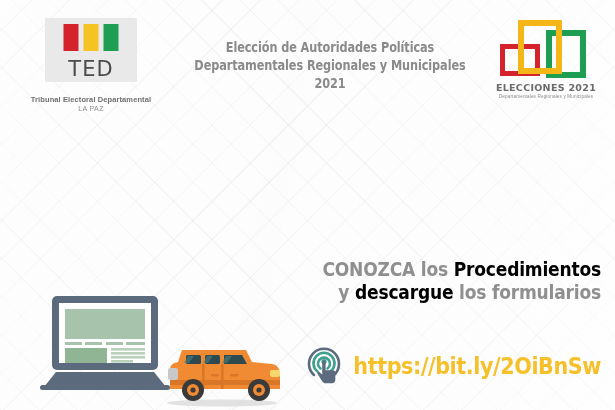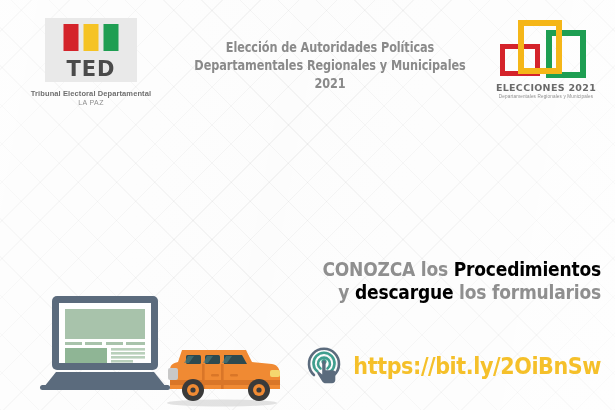--- a/index.html
+++ b/index.html
@@ -63,28 +63,28 @@
     gap: 5px;
   }
   .ted-bar { width: 15px; height: 27px; }
   .ted-bar.red { background: #d4232a; }
   .ted-bar.yellow { background: #f5c324; }
   .ted-bar.green { background: #1e9e52; }
   .ted-word {
     position: absolute;
     left: 0; right: 0; bottom: 2px;
     font-family: "DejaVu Sans", sans-serif;
-    font-weight: bold;
+    font-weight: normal;
     font-size: 21px;
     letter-spacing: 1px;
     color: #4a4a4a;
     line-height: 1;
   }
   .ted-sub1 {
-    margin-top: 7px;
+    margin-top: 13px;
     font-size: 7.5px;
     font-weight: bold;
     color: #6e6e6e;
     letter-spacing: 0.1px;
     line-height: 1.25;
   }
   .ted-sub2 {
     font-size: 7px;
     color: #8e8e8e;
     letter-spacing: 0.4px;

